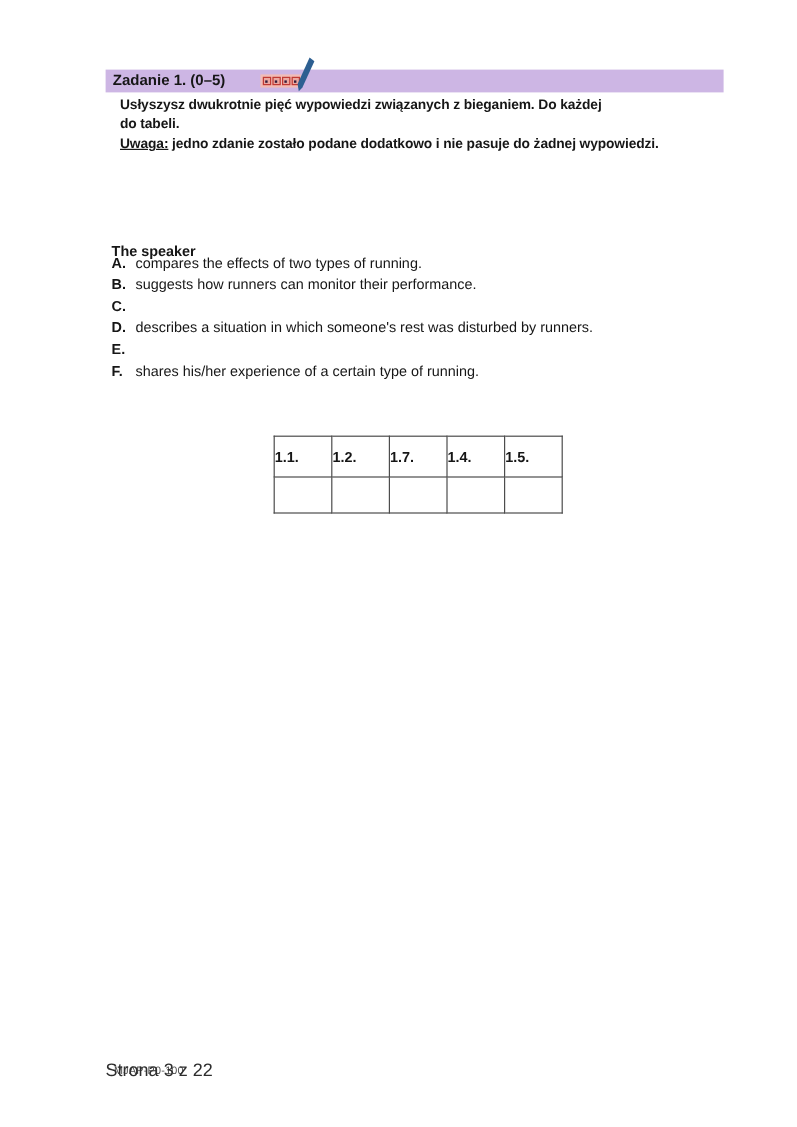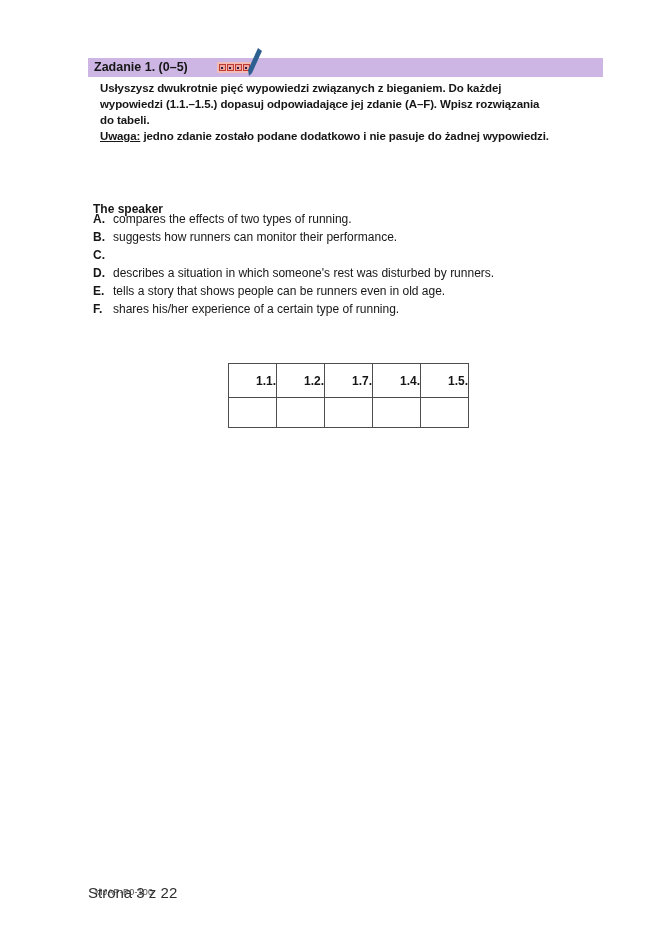--- a/index.html
+++ b/index.html
@@ -116,21 +116,21 @@
   .answer-table {
     position: absolute;
     left: 228px;
     top: 363px;
     border-collapse: collapse;
   }
   .answer-table th, .answer-table td {
     border: 1px solid #4d4d4d;
     width: 47px;
     padding: 0;
-    text-align: right;
+    text-align: left;
   }
   .answer-table th {
     height: 33px;
     font-size: 12px;
     font-weight: bold;
   }
   .answer-table td {
     height: 29px;
     font-size: 12px;
   }
@@ -167,21 +167,20 @@
       <span class="audio-sq"></span>
       <span class="audio-sq"></span>
     </span>
     <svg class="pen" viewBox="0 0 18 32">
       <path d="M13 1 L17 4 L7 26 L4 29 L3 23 Z" fill="#2d5f91"></path>
     </svg>
   </div>
 
   <div class="intro">
     <div>Usłyszysz dwukrotnie pięć wypowiedzi związanych z bieganiem. Do każdej</div>
-    <div>wypowiedzi (1.1.–1.5.) dopasuj odpowiadające jej zdanie (A–F). Wpisz rozwiązania</div>
     <div>do tabeli.</div>
     <div><span class="note-label">Uwaga:</span><span> jedno zdanie zostało podane dodatkowo i nie pasuje do żadnej wypowiedzi.</span></div>
   </div>
 
   <div class="speaker-heading">The speaker</div>
 
   <div class="statements">
     <div class="stmt">
       <span class="stmt-letter">A.</span>
       <span>compares the effects of two types of running.</span>
@@ -192,21 +191,20 @@
     </div>
     <div class="stmt">
       <span class="stmt-letter">C.</span>
     </div>
     <div class="stmt">
       <span class="stmt-letter">D.</span>
       <span>describes a situation in which someone's rest was disturbed by runners.</span>
     </div>
     <div class="stmt">
       <span class="stmt-letter">E.</span>
-      <span>tells a story that shows people can be runners even in old age.</span>
     </div>
     <div class="stmt">
       <span class="stmt-letter">F.</span>
       <span>shares his/her experience of a certain type of running.</span>
     </div>
   </div>
 
   <table class="answer-table">
     <tbody>
       <tr>

